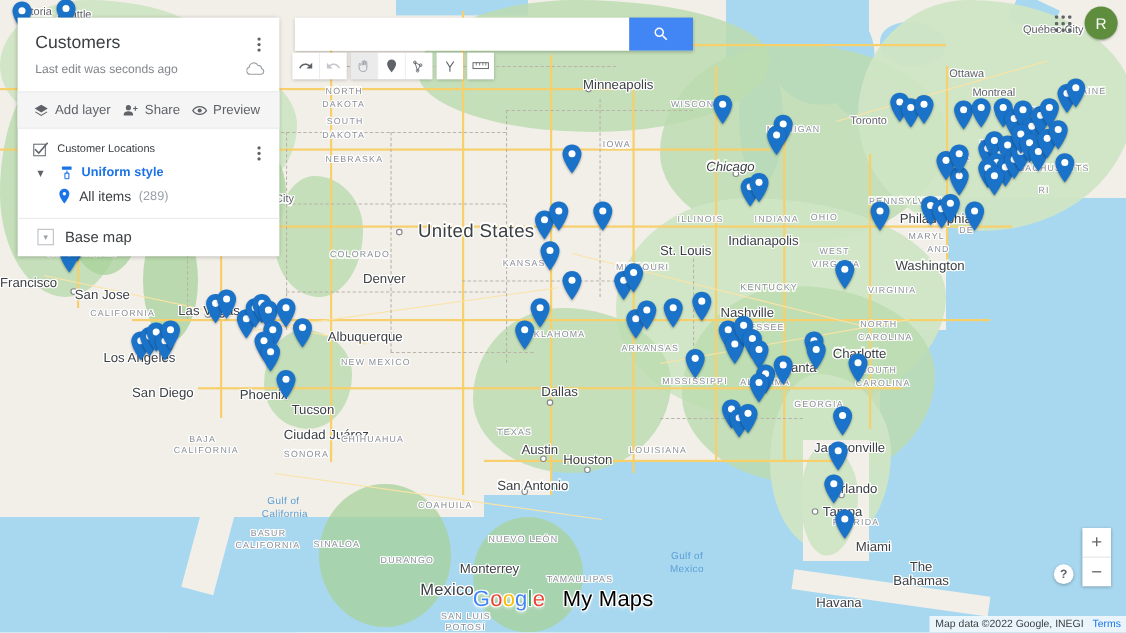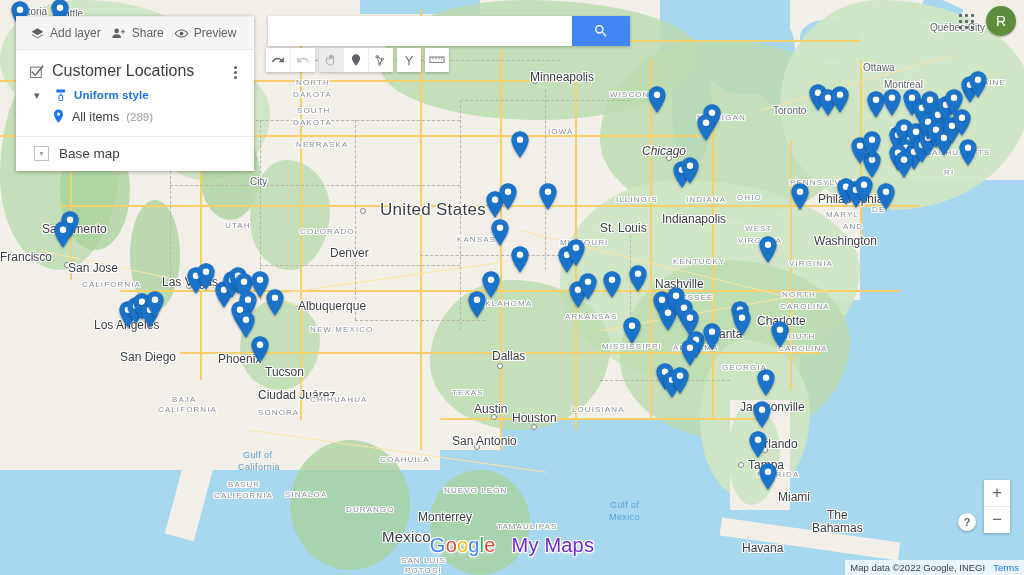--- a/index.html
+++ b/index.html
@@ -152,21 +152,21 @@
 
   .layer-row {
     display:flex; align-items:center;
     padding: 12px 16px 4px 14px;
     position: relative;
   }
   .chk {
     width: 13px; height: 13px; margin-right: 9px;
     position: relative; flex: 0 0 auto;
   }
-  .layer-name { font-size: 16px; color: #3c4043; }
+  .layer-name { font-size: 10px; color: #3c4043; }
 
   .style-row {
     display:flex; align-items:center;
     padding: 4px 16px 3px 18px; gap: 6px;
   }
   .caret { color:#5f6368; font-size: 11px; width: 14px;}
   .style-link { color:#1a73e8; font-size: 11.5px; font-weight: 600; letter-spacing:.1px;}
 
   .items-row {
     display:flex; align-items:center;
@@ -267,21 +267,21 @@
   #brand {
     position:absolute; left: 50%; transform: translateX(-50%);
     bottom: 18px; font-size: 20px; z-index: 30;
     letter-spacing: .2px;
     text-shadow: -1px -1px 0 #fff, 1px -1px 0 #fff, -1px 1px 0 #fff, 1px 1px 0 #fff,
                  0 2px 3px rgba(255,255,255,.9);
     white-space: nowrap;
   }
   #brand .g1{color:#4285f4}.g2{color:#ea4335}.g3{color:#fbbc05}
   .g4{color:#4285f4}.g5{color:#34a853}.g6{color:#ea4335}
-  #brand .mym { color:#6d28d9; margin-left: 16px;}
+  #brand .mym { color:#000000; margin-left: 16px;}
   #attrib {
     position:absolute; right:0; bottom:0;
     background: rgba(255,255,255,.75);
     font-size: 9.5px; color:#3c4043;
     padding: 2px 5px; z-index: 30; white-space:nowrap;
   }
   #attrib a { color:#1a73e8; text-decoration:none; margin-left:8px;}
 </style>
 </head>
 <body>
@@ -1171,20 +1171,32 @@
         <i></i>
         <i></i>
         <i></i>
         <i></i>
     </div>
     <div id="avatar" style="background: rgb(94, 141, 62);">R</div>
   </div>
 
   <div id="panel">
 
+    <div class="panel-head">
+      <div class="kebab" style="top:16px;">
+        <span></span>
+          <span></span>
+          <span></span>
+      </div>
+      <div class="panel-title">Customers</div>
+      <div class="panel-sub">Last edit was seconds ago</div>
+      <svg class="cloud-icon" width="18" height="14" viewBox="0 0 24 18">
+        <path fill="none" stroke="#9aa0a6" stroke-width="1.4" d="M18.5 8.2A4.6 4.6 0 0014 4.3 5.6 5.6 0 003.4 6.6 4.3 4.3 0 005 15h13a3.5 3.5 0 00.5-6.8z"></path>
+      </svg>
+    </div>
 
     <div class="panel-actions">
       <div class="act">
         <svg width="15" height="13" viewBox="0 0 24 22">
           <path fill="#5f6368" d="M12 2L2 8l10 6 10-6-10-6z"></path>
           <path fill="none" stroke="#5f6368" stroke-width="1.6" d="M3 13l9 5.4L21 13"></path>
         </svg>
         <span>Add layer</span>
       </div>
       <div class="act">

